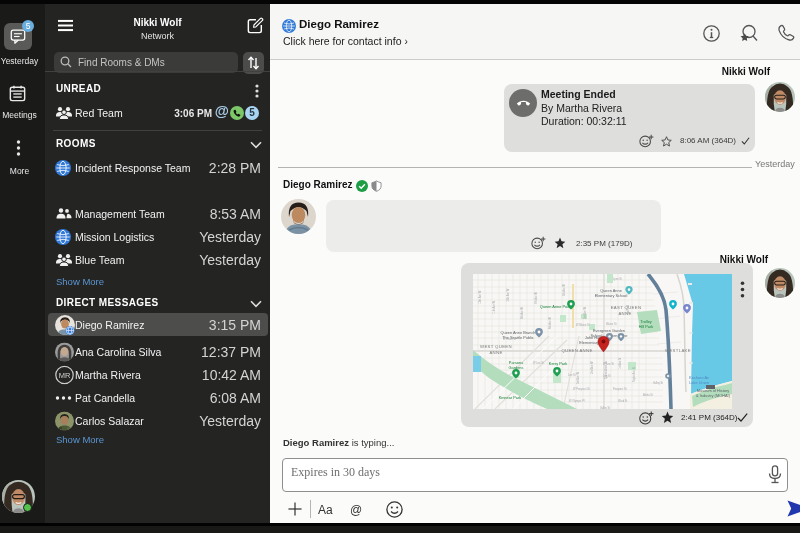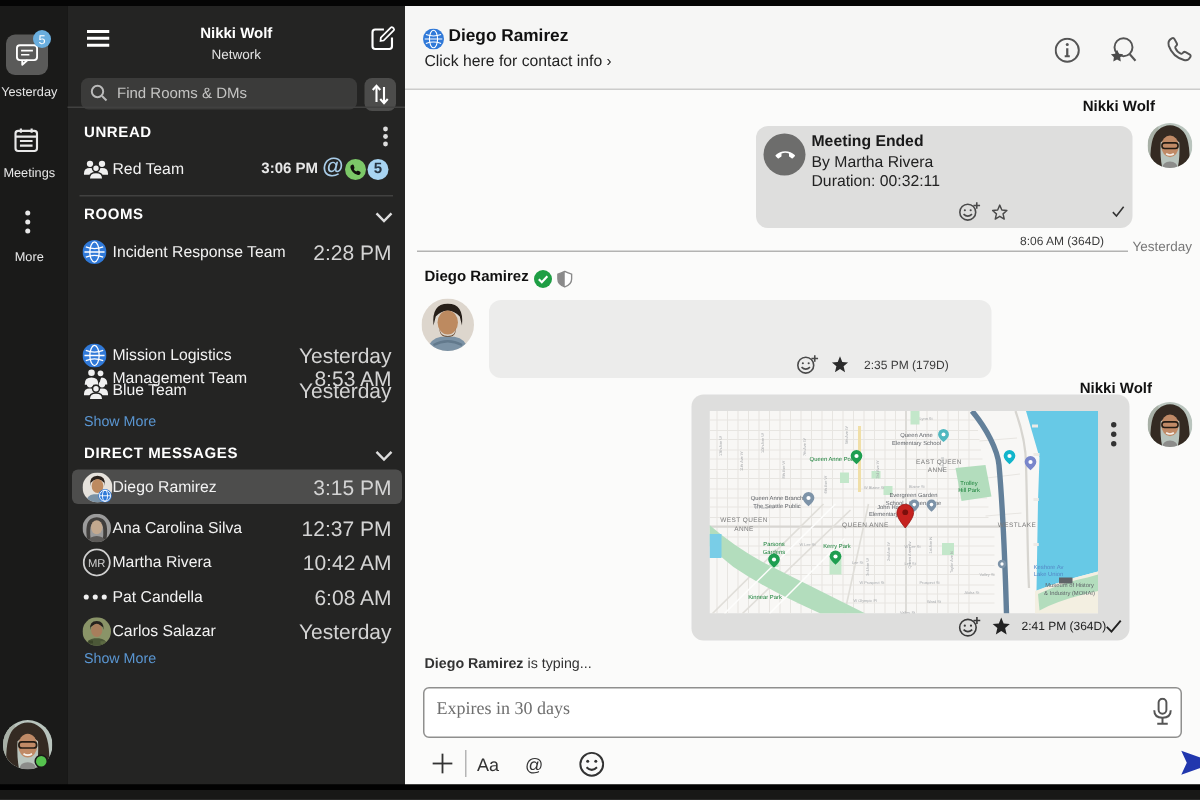--- a/index.html
+++ b/index.html
@@ -146,21 +146,21 @@
           <g stroke="#fff" stroke-width="0.85" fill="none">
             <ellipse cx="8" cy="8" rx="3.1" ry="6.7"></ellipse>
             <line x1="1.3" y1="8" x2="14.7" y2="8"></line>
             <path d="M2.2 4.6 Q8 6.8 13.8 4.6"></path>
             <path d="M2.2 11.4 Q8 9.2 13.8 11.4"></path>
           </g>
         </svg>
       <div class="rlabel">Incident Response Team</div>
         <div class="rtime">2:28 PM</div>
     </div>
-    <div class="srow" style="top:202px;margin-top:38px;">
+    <div class="srow" style="top:202px;">
       <svg class="ric" width="17" height="13" viewBox="0 0 17 13">
           <g fill="#f0f0f0">
         <circle cx="6" cy="3" r="2.2"></circle>
             <circle cx="12" cy="3.4" r="1.9"></circle>
         <path d="M1.5 10.5 Q1.5 6.2 6 6.2 Q10.5 6.2 10.5 10.5 L10.5 11 L1.5 11 Z"></path>
         <path d="M11.5 10.8 Q11.7 6.8 12.8 6.2 Q16.5 6.6 16.5 10.2 L16.5 10.8 Z"></path>
       </g>
         </svg>
       <div class="rlabel">Management Team</div>
         <div class="rtime">8:53 AM</div>
@@ -336,21 +336,21 @@
       <circle cx="7" cy="8" r="6" fill="none" stroke="#4a4a4a" stroke-width="1.2"></circle>
       <circle cx="4.8" cy="6.6" r="0.8" fill="#4a4a4a"></circle>
         <circle cx="9.2" cy="6.6" r="0.8" fill="#4a4a4a"></circle>
       <path d="M3.8 9.5 Q7 12.6 10.2 9.5" fill="none" stroke="#4a4a4a" stroke-width="1.2"></path>
       <line x1="13.8" y1="0.5" x2="13.8" y2="5.5" stroke="#4a4a4a" stroke-width="1.2"></line>
       <line x1="11.3" y1="3" x2="16.3" y2="3" stroke="#4a4a4a" stroke-width="1.2"></line>
     </svg>
     <svg class="abs" style="left:391px;top:132px;" width="11" height="11" viewBox="0 0 15 15">
       <path d="M7.5 1 L9.4 5.4 L14 5.9 L10.5 9 L11.6 13.7 L7.5 11.2 L3.4 13.7 L4.5 9 L1 5.9 L5.6 5.4 Z" fill="none" stroke="#4a4a4a" stroke-width="1.3" stroke-linejoin="round"></path>
     </svg>
-    <div class="meta" style="left:410px;top:131.5px;margin-top:20px;">8:06 AM (364D)</div>
+    <div class="meta" style="left:410px;top:131.5px;">8:06 AM (364D)</div>
     <svg class="abs" style="left:470.5px;top:133px;" width="9" height="8" viewBox="0 0 11 10">
         <path d="M1 5.5 L4 8.7 L10 1" fill="none" stroke="#333" stroke-width="1.3"></path>
       </svg>
 
     <div class="abs" style="left:8px;top:163px;width:474px;border-top:1px solid #b3b3b2;"></div>
     <div class="abs" style="left:485px;top:154.5px;font-size:9px;color:#777;">Yesterday</div>
 
     <div class="abs" style="left:13px;top:175px;font-size:10px;font-weight:bold;color:#111;">Diego Ramirez</div>
     <svg class="abs" style="left:86px;top:175.5px;" width="12" height="12" viewBox="0 0 12 12">
       <circle cx="6" cy="6" r="6" fill="#1e9e44"></circle>

